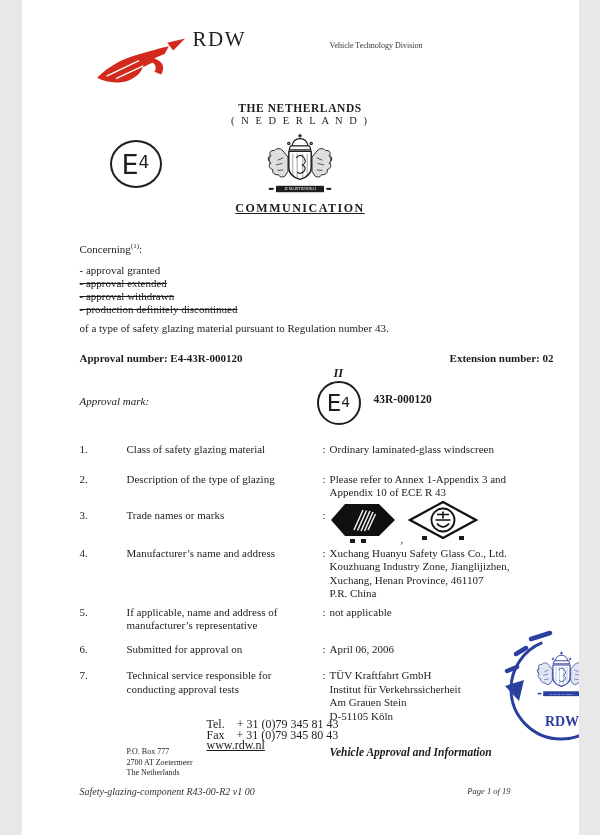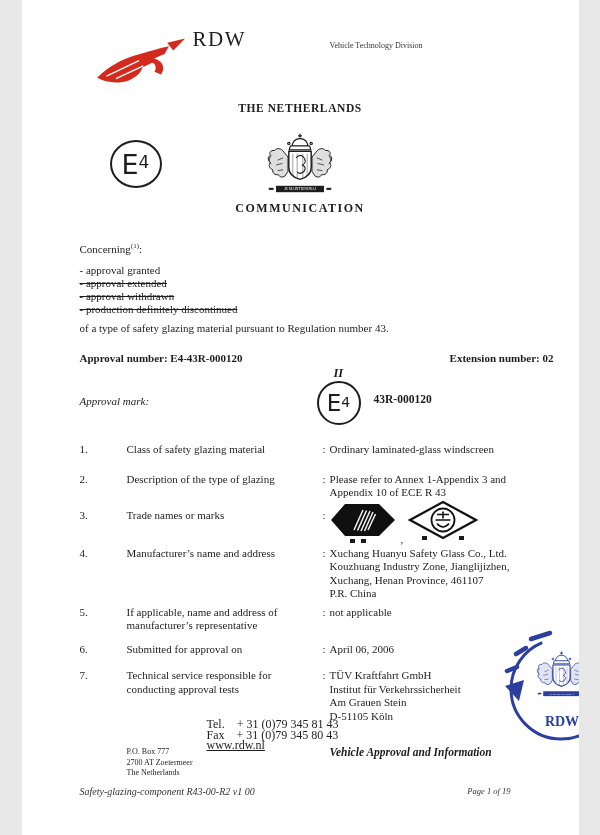--- a/index.html
+++ b/index.html
@@ -9,21 +9,21 @@
   }
   
   .logo-red{position:absolute;left:70px;top:36px;width:94px;height:58px;}
   .rdw-name{position:absolute;left:171px;top:27px;font-size:21px;letter-spacing:1.5px;color:#222;}
   .division{position:absolute;left:308px;top:41px;font-size:8px;color:#333;}
   
   .country{position:absolute;top:102px;left:0;width:100%;text-align:center;}
   .country-line1{font-weight:bold;font-size:11.5px;letter-spacing:0.6px;}
   .country-line2{font-size:10.5px;letter-spacing:2px;margin-top:1px;}
   .arms-main{position:absolute;top:132px;left:50%;transform:translateX(-50%);width:80px;height:66px;color:#1d1d1d;}
-  .communication{position:absolute;top:201px;left:0;width:100%;text-align:center;font-weight:bold;font-size:12px;letter-spacing:1.5px;}
+  .communication{position:absolute;top:201px;left:0;width:100%;text-align:center;font-weight:bold;font-size:12px;letter-spacing:1.5px;text-decoration:underline;}
   .e-badge{
     position:absolute;left:88px;top:140px;width:48px;height:44px;border:2.5px solid #1d1d1d;border-radius:50%;
     display:flex;align-items:center;justify-content:center;font-family:"DejaVu Sans",sans-serif;line-height:1;
   }
   .e-badge .e{font-size:27px;font-weight:500;}
   .e-badge .four{font-size:17px;margin-top:-4px;}
   
   .concerning{position:absolute;left:58px;top:240px;font-size:11px;line-height:13.2px;}
   .concerning .heading{margin-bottom:8px;}
   .concerning sup{font-size:7px;}
@@ -98,20 +98,21 @@
     <path d="M6 47 C20 33 35 25 53 20 C67 16 80 12 90 10 L85 19 C77 22 69 25 71 29 L59 35 C57 41 53 46 43 50 C31 54 17 53 6 47 Z" fill="#d42a1e"></path>
     <path d="M88 6 L109 1 L95 15 Z" fill="#d42a1e"></path>
     <path d="M71 24 C81 26 87 33 81 43 L73 40 C77 34 73 29 67 28 Z" fill="#d42a1e"></path>
     <path d="M17 45 L55 27 M28 48 L60 33" stroke="#ffffff" stroke-width="1.6" fill="none"></path>
   </svg>
   <div class="rdw-name">RDW</div>
   <div class="division">Vehicle Technology Division</div>
 
   <div class="country">
     <div class="country-line1">THE NETHERLANDS</div>
+    <div class="country-line2">( N E D E R L A N D )</div>
   </div>
 
   <svg class="arms-main" viewBox="0 0 100 80">
     <use href="#arms"></use>
   </svg>
 
   <div class="communication">COMMUNICATION</div>
 
   <div class="e-badge">
     <span class="e">E</span>

